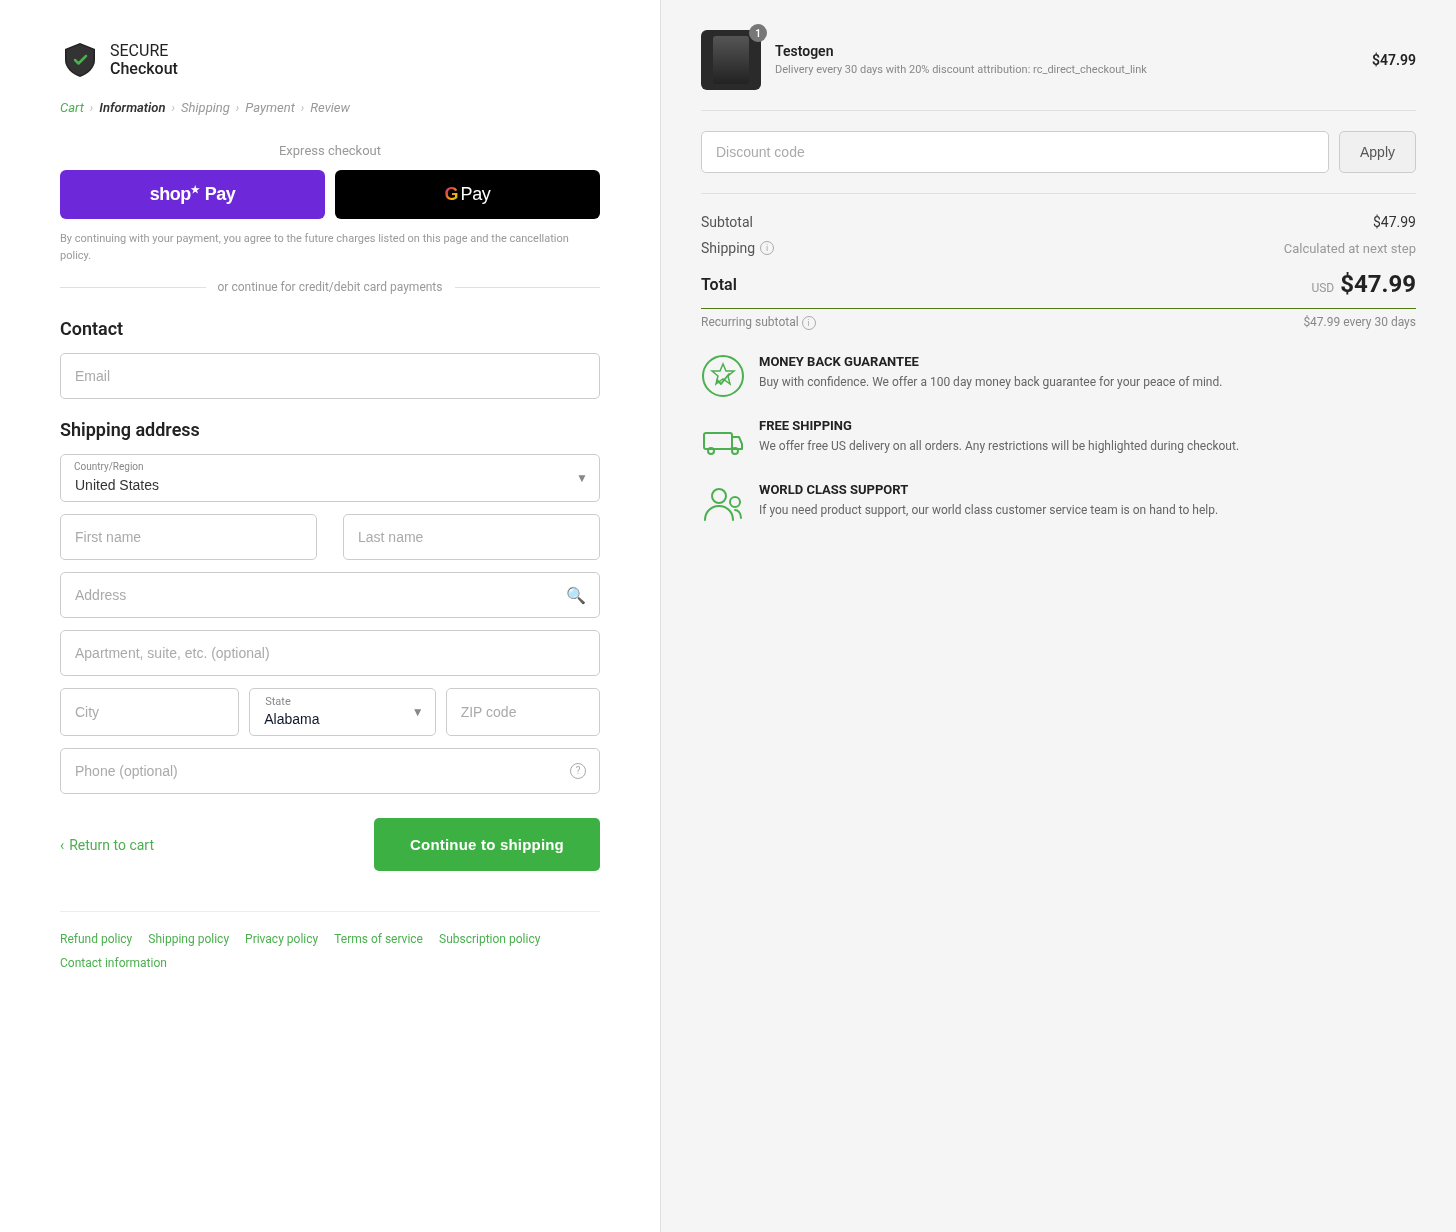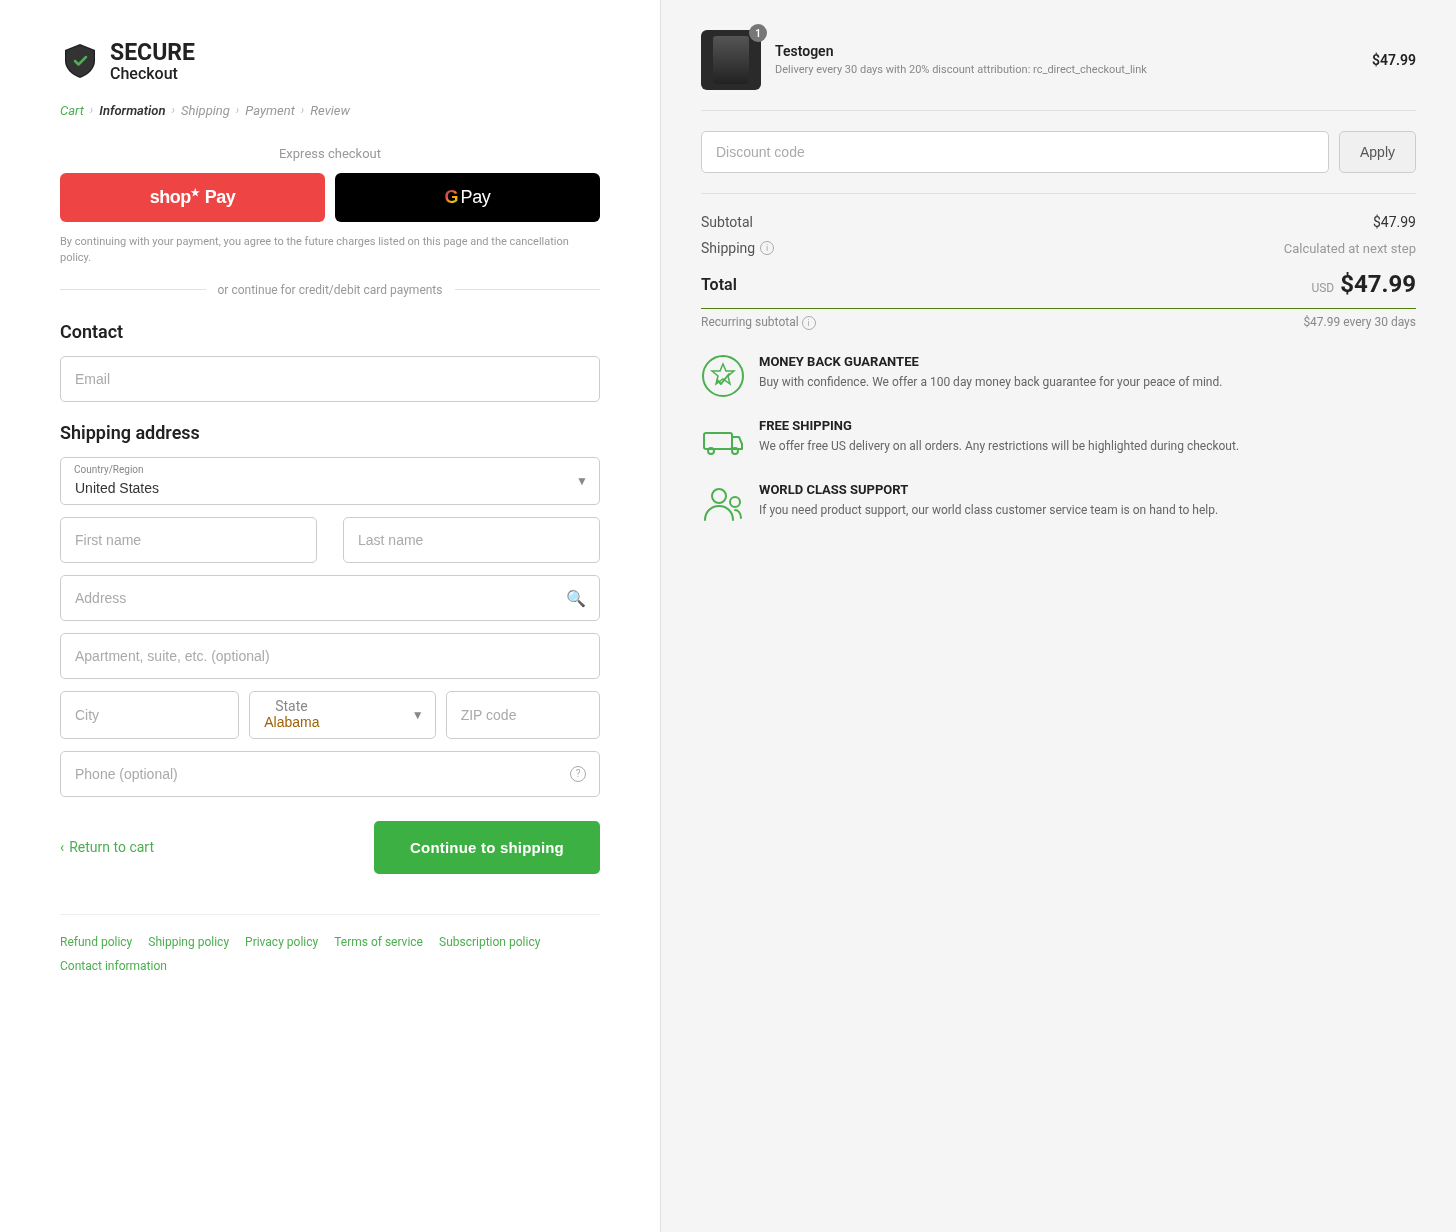--- a/index.html
+++ b/index.html
@@ -54,21 +54,21 @@
     }
 
     .express-buttons {
       display: flex;
       gap: 10px;
       margin-bottom: 12px;
     }
 
     .btn-shopify {
       flex: 1;
-      background: #ef4444;
+      background: #6d28d9;
       border: none;
       border-radius: 6px;
       padding: 14px;
       cursor: pointer;
       display: flex;
       align-items: center;
       justify-content: center;
       gap: 8px;
     }
     .btn-shopify .shoppay-logo {
@@ -197,35 +197,35 @@
 
     
     .city-state-zip {
       display: flex;
       gap: 10px;
       margin-bottom: 12px;
     }
     .city-field { flex: 1.2; }
     .state-field { flex: 1.5; position: relative; }
     .state-field .state-label {
-      font-size: 14px;
+      font-size: 11px;
       color: #888;
       position: absolute;
       top: 7px;
-      left: 26px;
+      left: 16px;
       pointer-events: none;
       text-align: center;
     }
     .state-field select {
       width: 100%;
       border: 1px solid #ccc;
       border-radius: 5px;
       padding: 22px 14px 8px;
       font-size: 14px;
-      color: #a16207;
+      color: #0f172a;
       background: #fff;
       appearance: none;
       outline: none;
       cursor: pointer;
     }
     .state-field .chevron {
       position: absolute;
       right: 12px;
       top: 50%;
       transform: translateY(-50%);
@@ -452,21 +452,21 @@
 
 <div class="left-panel">
 
   <div class="logo">
     <svg class="logo-icon" viewBox="0 0 40 40" fill="none">
       <path d="M20 3 L35 9 L35 20 C35 28 28 34 20 37 C12 34 5 28 5 20 L5 9 Z" fill="#222"></path>
       <path d="M20 4.5 L33.5 10 L33.5 20 C33.5 27.5 27 33 20 35.5 C13 33 6.5 27.5 6.5 20 L6.5 10 Z" fill="#333"></path>
       <path d="M15 20 L18.5 23.5 L26 16" stroke="#4caf50" stroke-width="2.5" stroke-linecap="round" stroke-linejoin="round"></path>
     </svg>
     <div>
-      <div style="font-size:23px;font-weight:700;color:#222;line-height:1.1">SECURE</div>
+      <div style="font-size:16px;font-weight:400;color:#222;line-height:1.1">SECURE</div>
       <div style="font-size:16px;font-weight:500;color:#222;line-height:1.1">Checkout</div>
     </div>
   </div>
 
   <div class="breadcrumb">
     <a href="#">Cart</a>
     <span class="sep">›</span>
     <span class="current">Information</span>
     <span class="sep">›</span>
     <span>Shipping</span>

